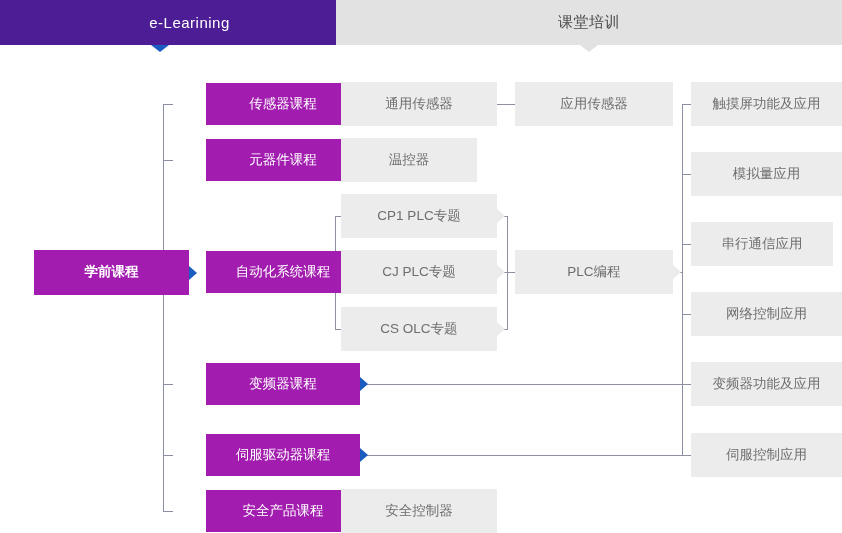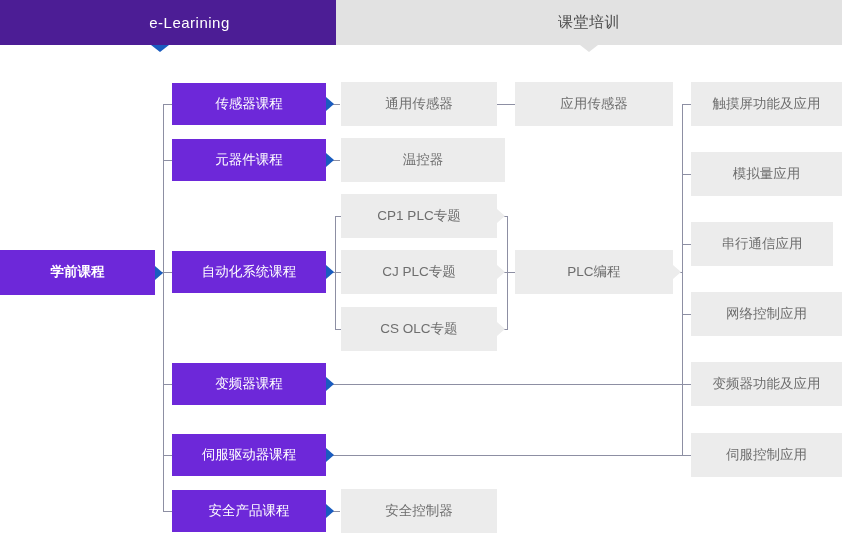--- a/index.html
+++ b/index.html
@@ -65,22 +65,23 @@
     box-sizing: border-box;
     display: flex;
     align-items: center;
     justify-content: center;
     text-align: center;
     font-size: 13.5px;
     line-height: 1.2;
     white-space: nowrap;
   }
   .node.blue {
-    background: #6d28d9;
+    background: #a21caf;
     color: #ffffff;
+    margin-left: 34px;
   }
   .node.gray {
     background: #ececec;
     color: #6e6e6e;
   }
 
   
   .nub {
     position: absolute;
     top: 50%;
@@ -183,21 +184,21 @@
     <i class="nub"></i>
   </div>
   <div class="node blue" style="left:172px; top:490px; width:154px; height:42px;">
     <span>安全产品课程</span>
     <i class="nub"></i>
   </div>
 
   <div class="node gray" style="left:341px; top:82px; width:156px; height:44px;">
     <span>通用传感器</span>
   </div>
-  <div class="node gray" style="left:341px; top:138px; width:164px; height:44px;">
+  <div class="node gray" style="left:341px; top:138px; width:136px; height:44px;">
     <span>温控器</span>
   </div>
   <div class="node gray" style="left:341px; top:194px; width:156px; height:44px;">
     <span>CP1 PLC专题</span>
     <i class="nub"></i>
   </div>
   <div class="node gray" style="left:341px; top:250px; width:156px; height:44px;">
     <span>CJ PLC专题</span>
     <i class="nub"></i>
   </div>

